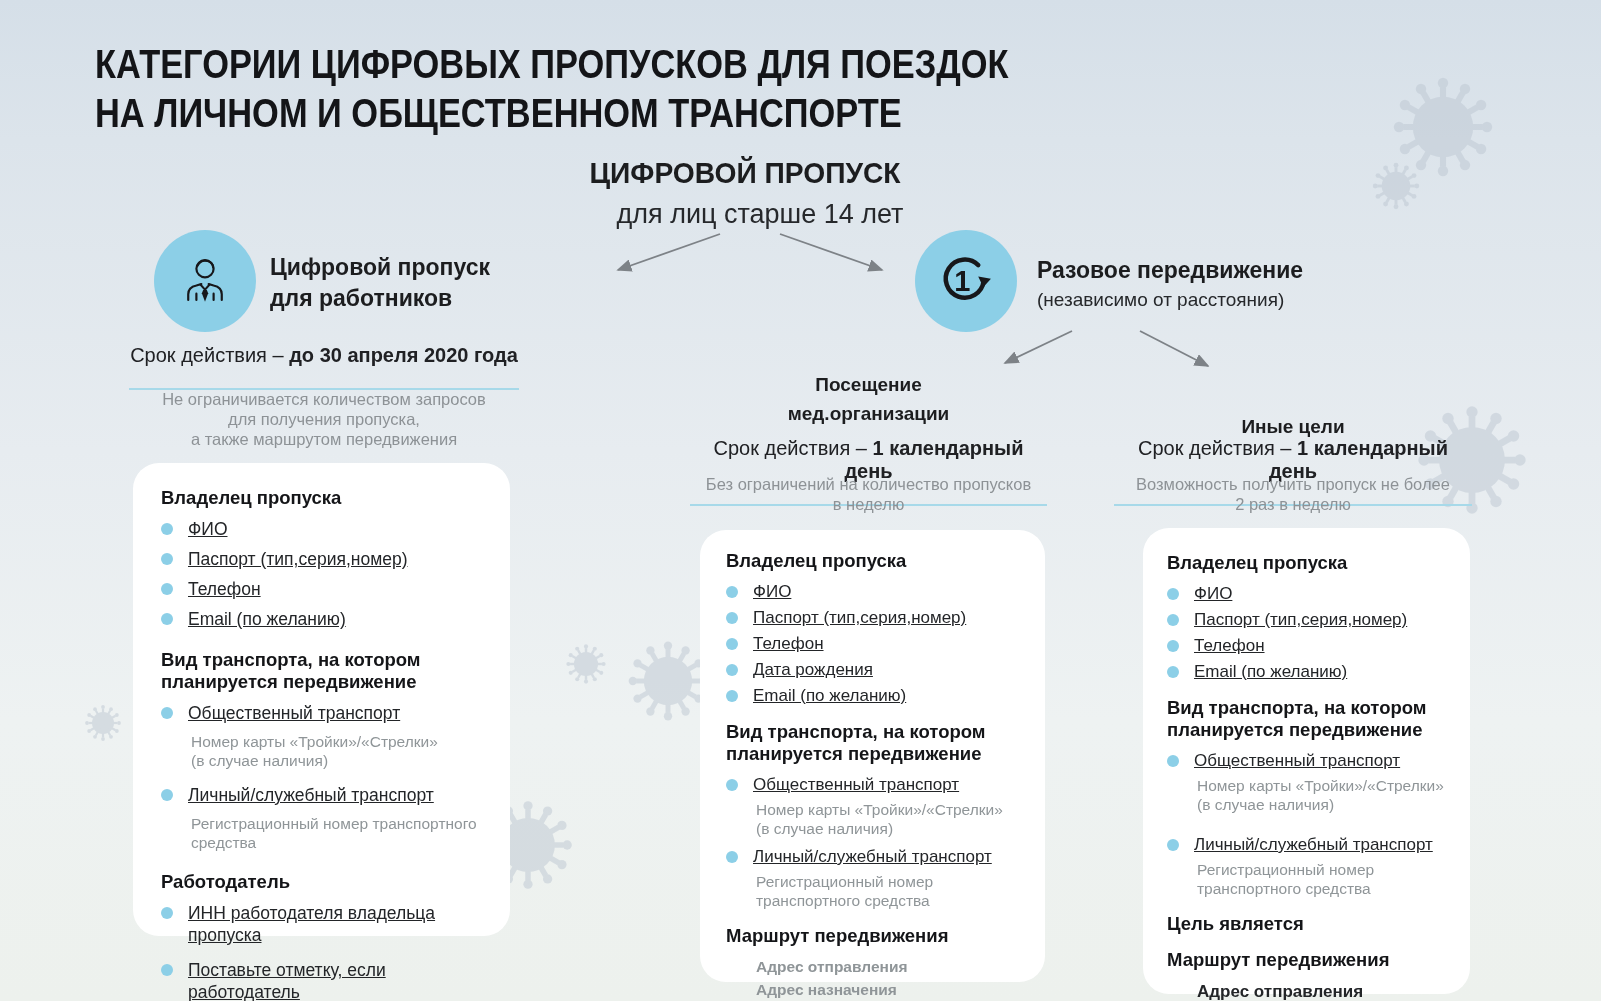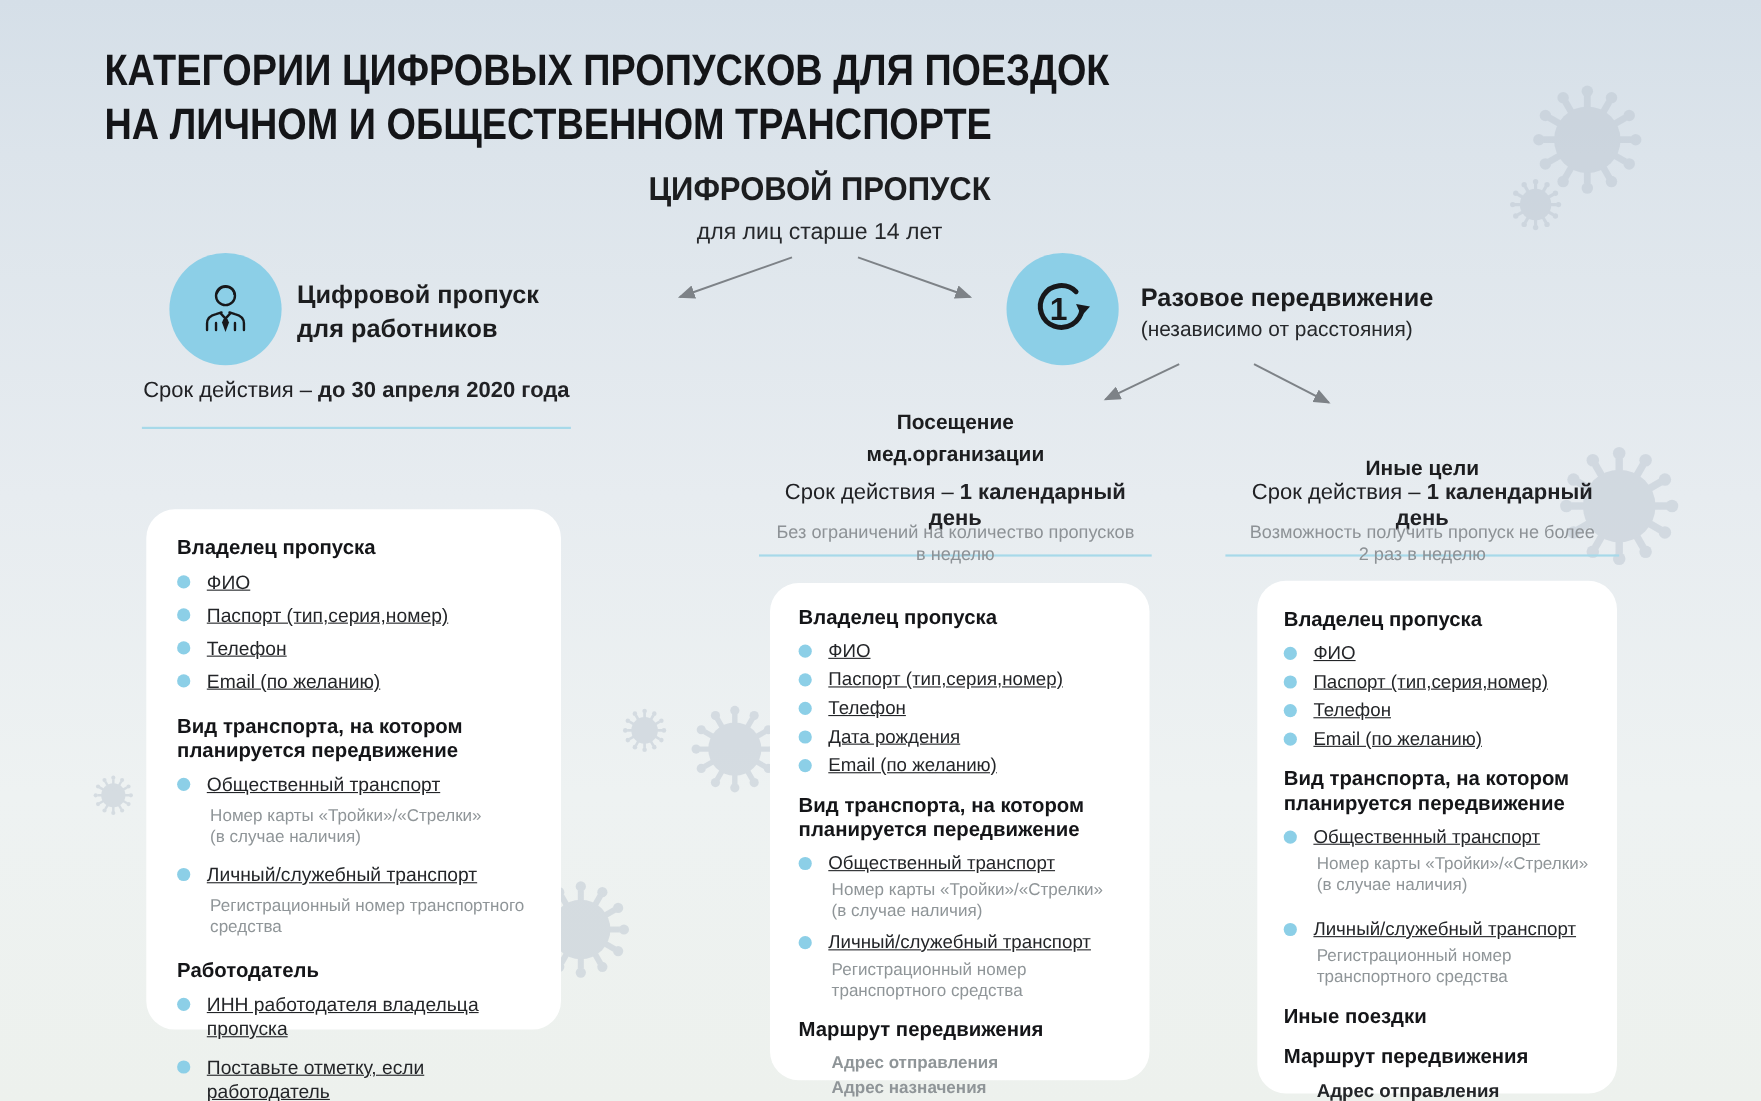--- a/index.html
+++ b/index.html
@@ -14,21 +14,21 @@
   .virus{position:absolute;color:#bdc7d2;opacity:.5;z-index:0;}
   
   .overlay{position:absolute;left:0;top:0;z-index:1;pointer-events:none;}
   
   .main-title{
     left:95px;top:40px;width:1200px;font-size:40px;line-height:49px;font-weight:700;
     color:#141518;letter-spacing:0;transform:scaleX(.86);transform-origin:left top;z-index:2;
   }
   .root-heading{left:495px;top:156px;width:500px;text-align:center;font-size:30px;font-weight:700;
     transform:scaleX(.94);z-index:2;}
-  .root-sub{left:495px;top:199px;width:500px;text-align:center;font-size:21px;color:#26282b;z-index:2;}
+  .root-sub{left:510px;top:199px;width:500px;text-align:center;font-size:27px;color:#26282b;z-index:2;}
   
   .badge{position:absolute;border-radius:50%;background:#8ccfe7;display:flex;align-items:center;justify-content:center;z-index:2;}
   .branch-title{position:absolute;font-weight:700;font-size:23px;line-height:31px;z-index:2;}
   .branch-sub{position:absolute;font-size:19px;color:#26282b;z-index:2;}
   
   .validity{position:absolute;text-align:center;font-size:20px;color:#202124;
     padding-bottom:21px;border-bottom:2px solid #a7d9e9;z-index:2;}
   .validity .vv{font-weight:700;}
   .note{position:absolute;text-align:center;font-size:16.5px;line-height:20px;color:#8d9296;z-index:2;}
   .col-heading{position:absolute;text-align:center;font-weight:700;font-size:19px;line-height:29px;z-index:2;}
@@ -148,20 +148,23 @@
       <text x="28" y="43" font-size="32" font-weight="bold" fill="#17181b" text-anchor="middle" font-family="Liberation Sans, sans-serif">1</text>
     </svg>
   </div>
   <div class="branch-title" style="left:1037px;top:255px">Разовое передвижение</div>
   <div class="branch-sub" style="left:1037px;top:289px">(независимо от расстояния)</div>
 
   <div class="validity" style="left:129px;top:344px;width:390px">
     <span>Срок действия –</span>
     <span class="vv">до 30 апреля 2020 года</span>
   </div>
+  <div class="note pre" style="left:128px;top:389px;width:392px">Не ограничивается количеством запросов
+для получения пропуска,
+а также маршрутом передвижения</div>
 
   <div class="col-heading pre" style="left:700px;top:370px;width:337px">Посещение
 мед.организации</div>
   <div class="validity" style="left:690px;top:437px;width:357px">
     <span>Срок действия –</span>
     <span class="vv">1 календарный день</span>
   </div>
   <div class="note pre" style="left:690px;top:474px;width:357px">Без ограничений на количество пропусков
 в неделю</div>
 
@@ -237,19 +240,19 @@
     <ul class="blist">
       <li class="bi"><i class="dot"></i><span>Общественный транспорт</span></li>
     </ul>
     <div class="sub" style="margin-bottom:20px">Номер карты «Тройки»/«Стрелки»
 (в случае наличия)</div>
     <ul class="blist">
       <li class="bi"><i class="dot"></i><span>Личный/служебный транспорт</span></li>
     </ul>
     <div class="sub">Регистрационный номер
 транспортного средства</div>
-    <h3 class="ch mt-s">Иные поездки</h3>
+    <h3 class="ch mt-s">Цель является</h3>
     <h3 class="ch" style="margin-top:14px">Маршрут передвижения</h3>
     <div class="route-item dark">Адрес отправления</div>
 
   </div>
 
 </div>
 
 </body></html>

